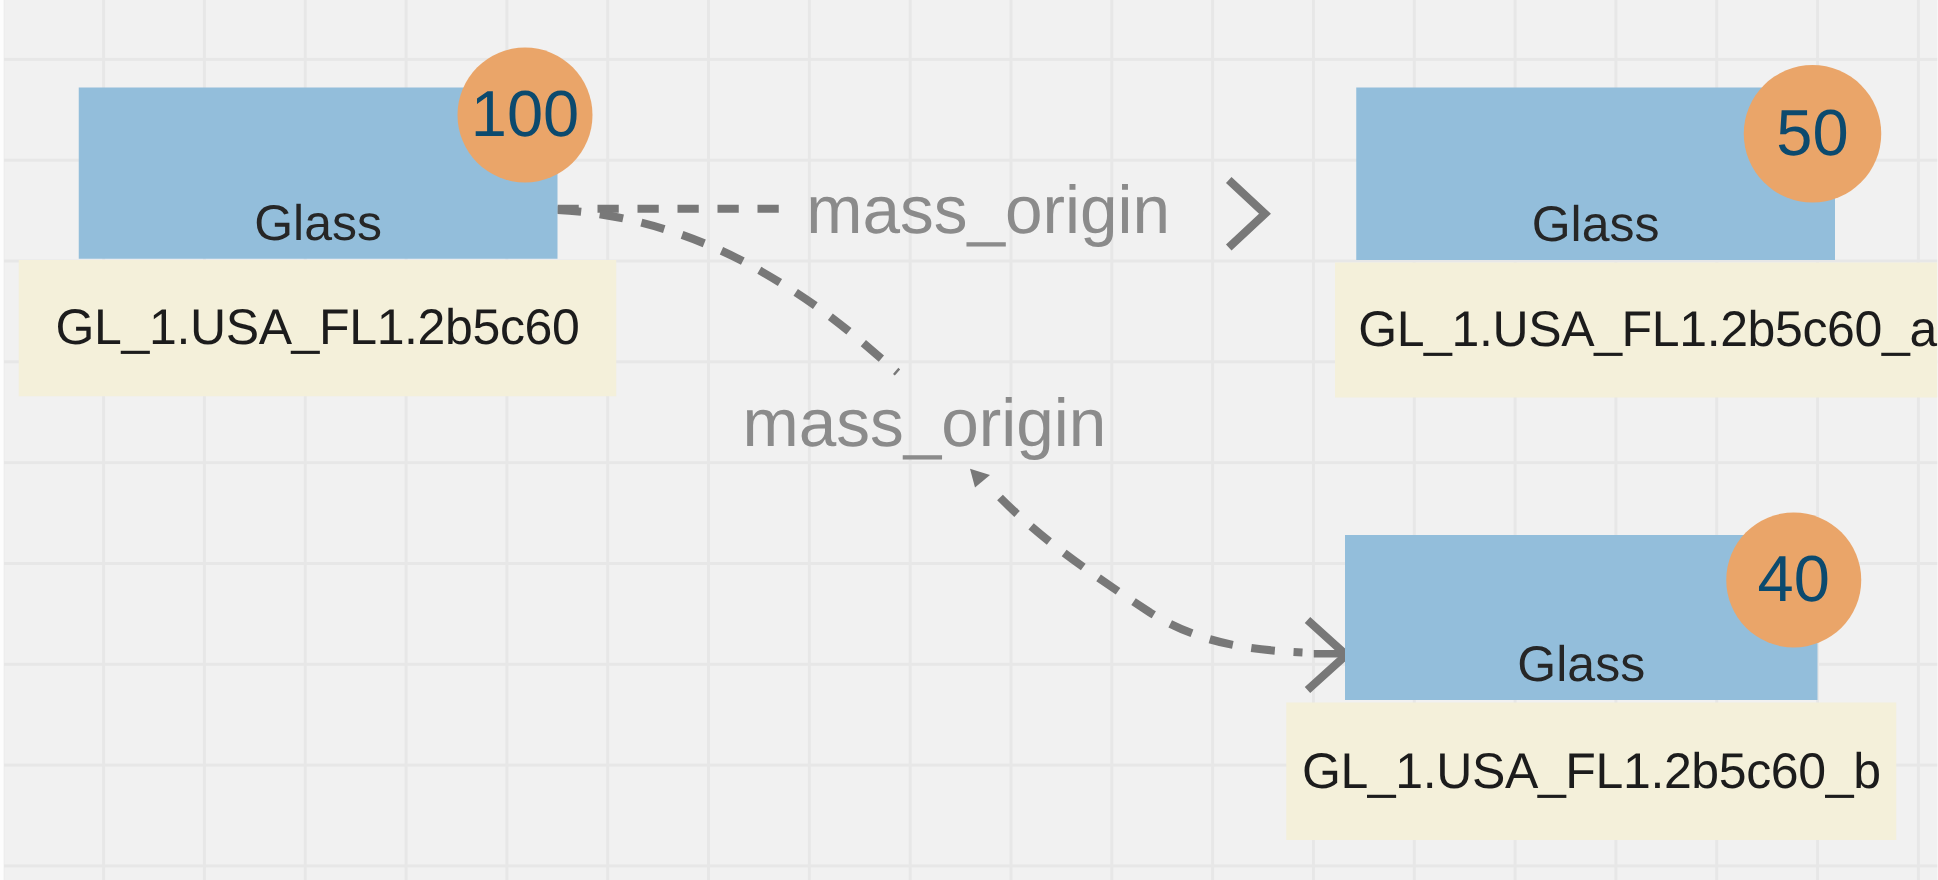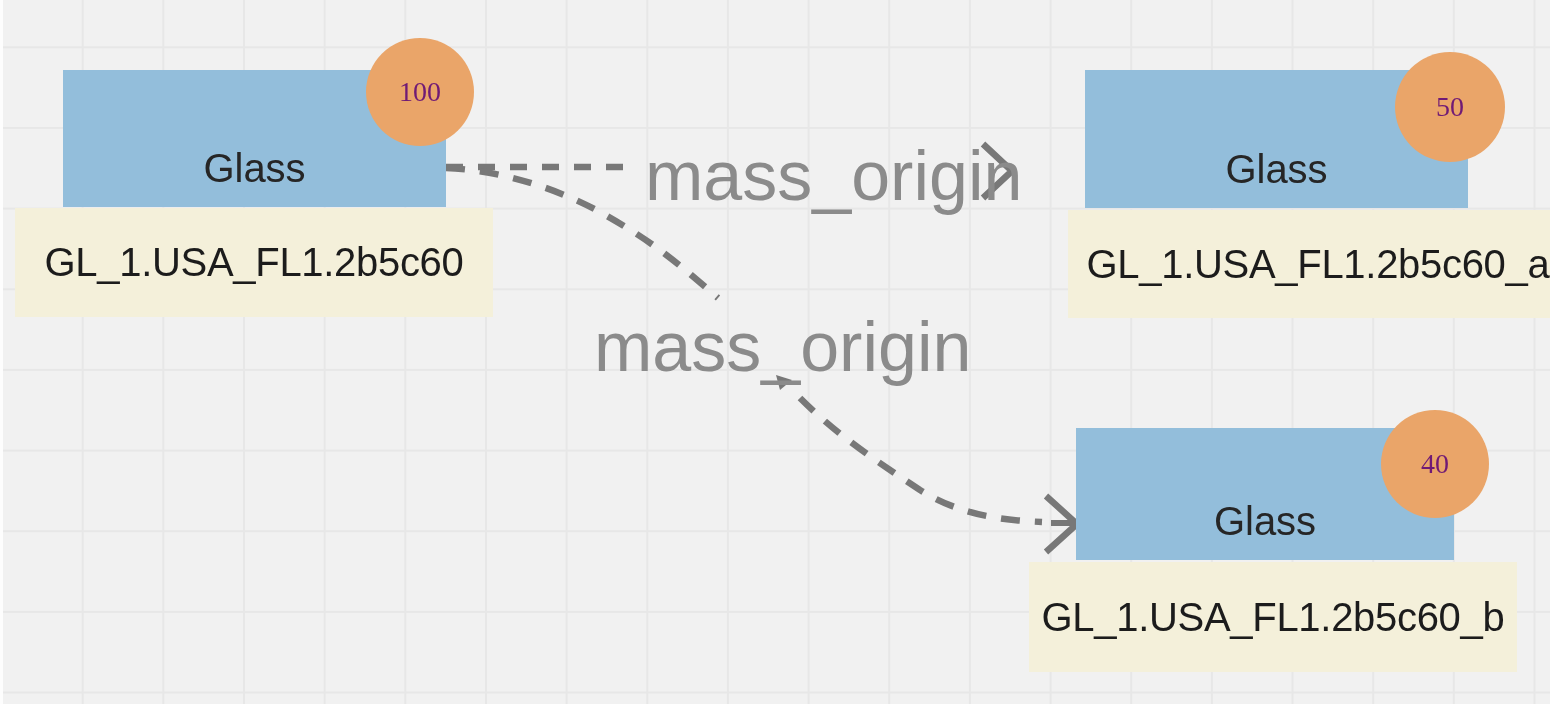--- a/index.html
+++ b/index.html
@@ -26,34 +26,33 @@
   }
   .edges-svg { position: absolute; left: 0; top: 0; width: 1550px; height: 704px; }
 
   .node { position: absolute; }
   .node-rect {
     position: absolute;
     background: #93bedb;
     display: flex;
     align-items: flex-end;
     justify-content: center;
-    padding-bottom: 16px;
+    padding-bottom: 5px;
     color: #262626;
     font-size: 40px;
   }
   .node-badge {
     position: absolute;
     background: #eaa569;
     border-radius: 50%;
     display: flex;
     align-items: center;
     justify-content: center;
-    color: #701a75;
-    font-size: 28px;
-    font-family: Liberation Serif, serif;
+    color: #0c4a6e;
+    font-size: 52px;
   }
   .node-namebox {
     position: absolute;
     background: #f4f0da;
     display: flex;
     align-items: center;
     justify-content: center;
     color: #1c1c1c;
     font-size: 40px;
     letter-spacing: -0.3px;
@@ -69,21 +68,21 @@
   .n2-badge   { left: 1395px; top: 52px;  width: 110px; height: 110px; }
   .n2-namebox { left: 1068px; top: 210px; width: 500px; height: 108px; }
   
   .n3-rect    { left: 1076px; top: 428px; width: 378px; height: 132px; }
   .n3-badge   { left: 1381px; top: 410px; width: 108px; height: 108px; }
   .n3-namebox { left: 1029px; top: 562px; width: 488px; height: 110px; }
 
   .edge-label {
     position: absolute;
     color: #8b8b8b;
-    font-size: 70px;
+    font-size: 54px;
     line-height: 1;
     white-space: nowrap;
     text-align: center;
   }
   .edge-label-1 { left: 645px; top: 141px; }
   .edge-label-2 { left: 594px; top: 312px; }
 </style>
 </head>
 <body>
 

